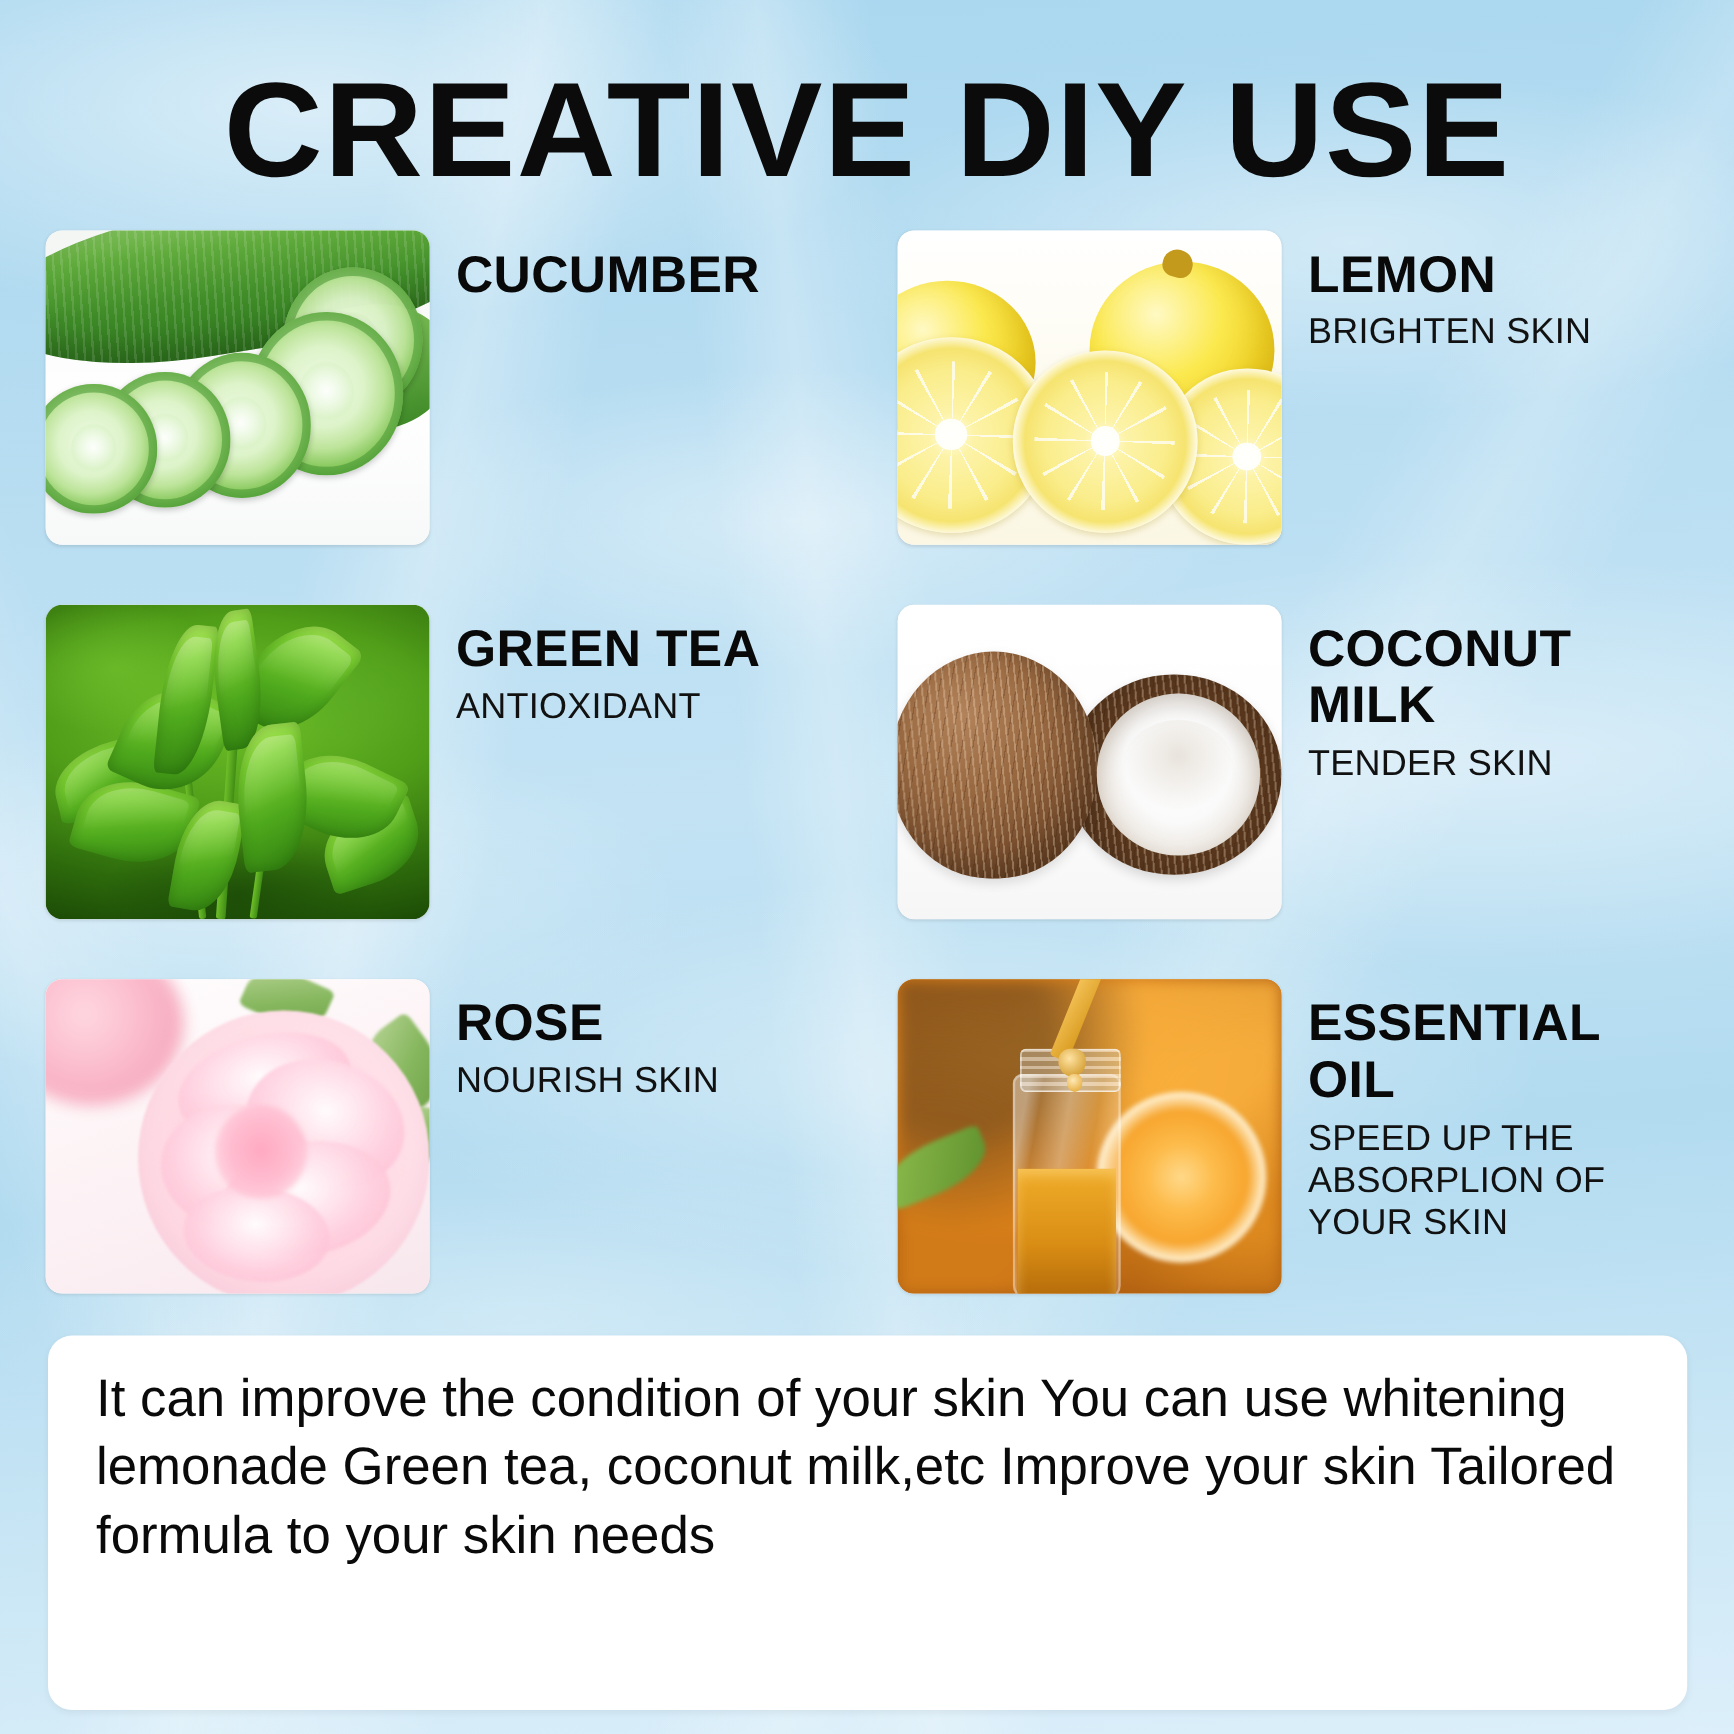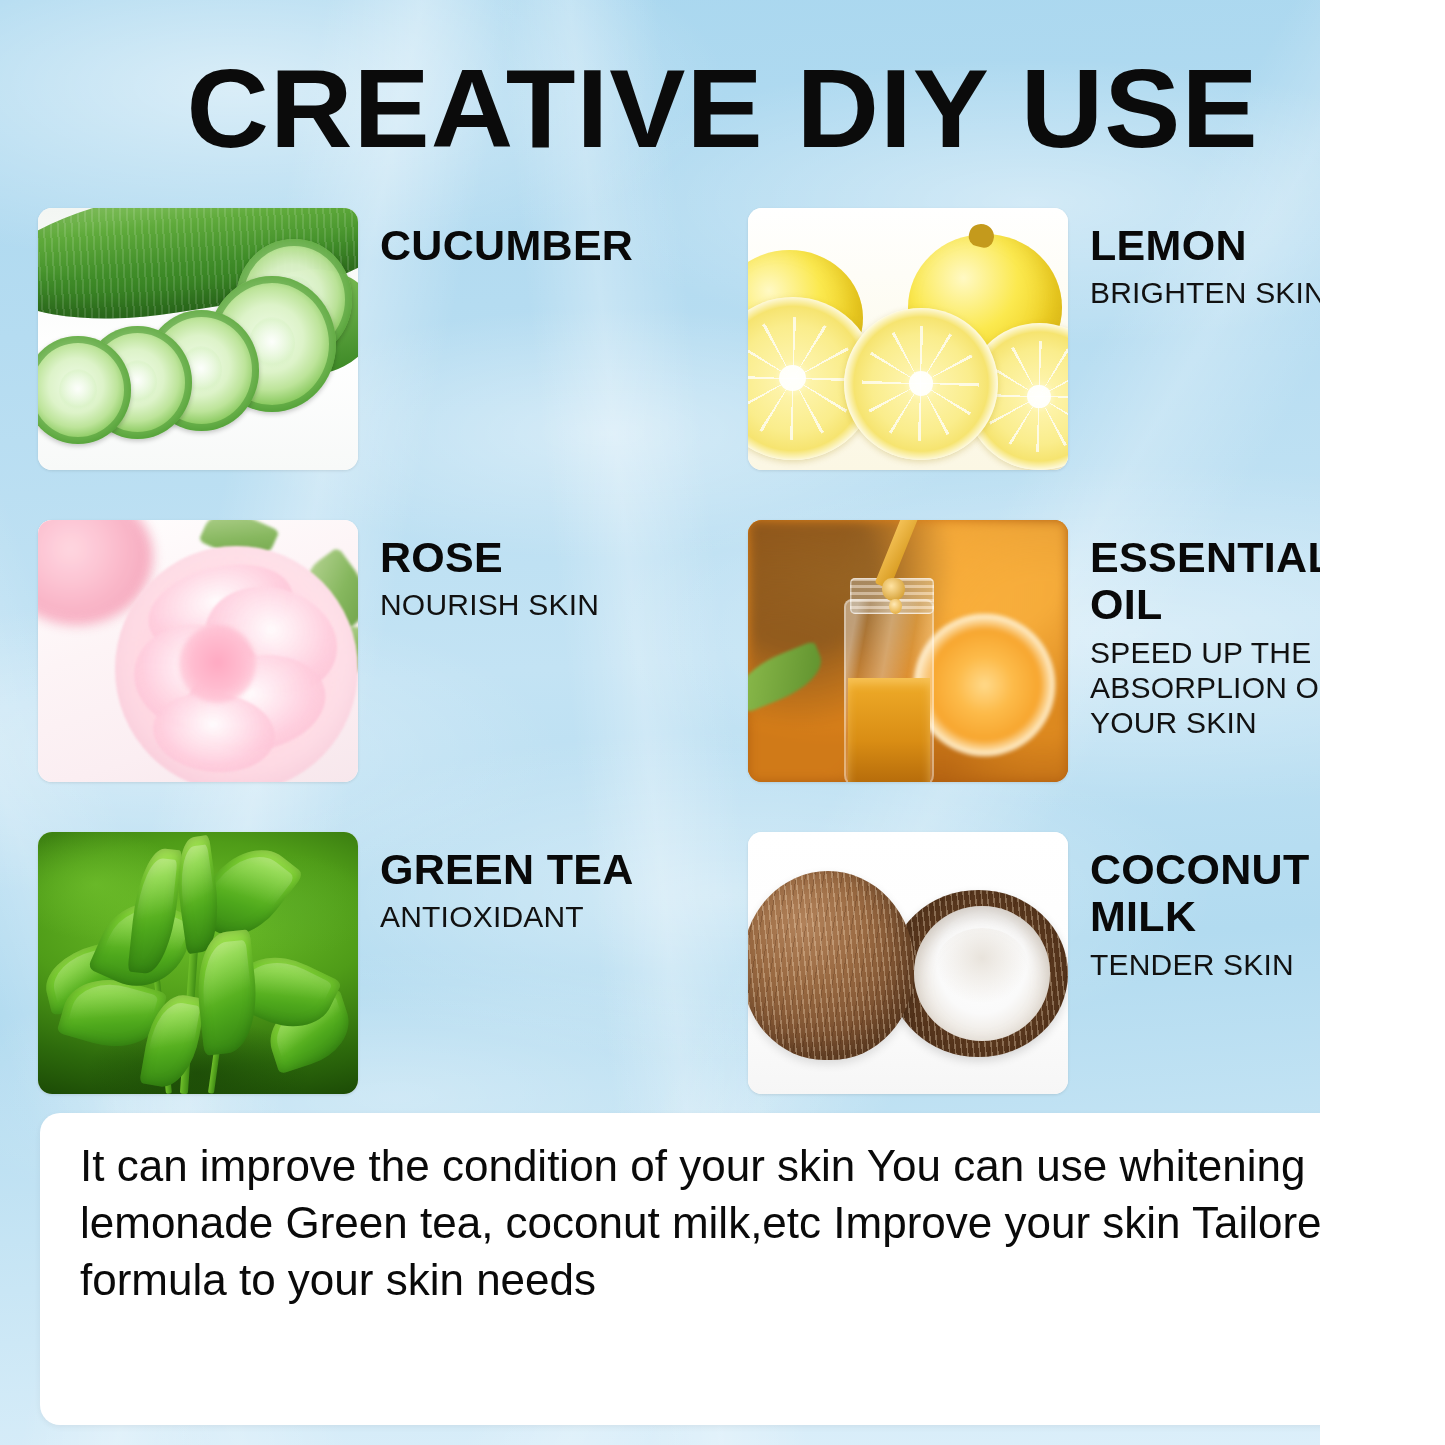--- a/index.html
+++ b/index.html
@@ -6,21 +6,21 @@
 
   html, body {
     width:1445px; height:1445px;
     overflow:hidden;
     font-family:"Liberation Sans", sans-serif;
   }
 
   
   #poster {
     position:relative;
-    width:1320px; height:1445px;
+    width:1445px; height:1445px;
     background:
       radial-gradient(ellipse 700px 260px at 18% 6%,  rgba(255,255,255,.55), rgba(255,255,255,0) 70%),
       radial-gradient(ellipse 620px 200px at 78% 14%, rgba(255,255,255,.42), rgba(255,255,255,0) 72%),
       radial-gradient(ellipse 520px 180px at 46% 30%, rgba(255,255,255,.40), rgba(255,255,255,0) 70%),
       radial-gradient(ellipse 760px 240px at 86% 44%, rgba(255,255,255,.38), rgba(255,255,255,0) 72%),
       radial-gradient(ellipse 560px 210px at 12% 52%, rgba(255,255,255,.34), rgba(255,255,255,0) 72%),
       radial-gradient(ellipse 680px 230px at 55% 62%, rgba(255,255,255,.40), rgba(255,255,255,0) 72%),
       radial-gradient(ellipse 620px 200px at 30% 76%, rgba(255,255,255,.30), rgba(255,255,255,0) 74%),
       linear-gradient(176deg, #a9d7ef 0%, #b5dcf1 22%, #c3e3f4 46%, #b2dbf0 66%, #c9e6f5 84%, #dceffa 100%);
     overflow:hidden;
@@ -45,21 +45,21 @@
     font-weight:bold;
     font-size:112px;
     line-height:1.02;
     letter-spacing:1px;
     color:#0b0b0b;
     transform:scaleX(1.02);
     z-index:4;
   }
 
   
-  .grid { position:absolute; top:208px; left:0; width:1445px; z-index:3;text-decoration:underline; }
+  .grid { position:absolute; top:192px; left:0; width:1445px; z-index:3;text-decoration:underline; }
   .row  { position:relative; height:312px; }
 
   .cell { position:absolute; top:0; height:262px; }
   .cell.left  { left:38px;  width:672px; }
   .cell.right { left:748px; width:660px; }
 
   .thumb {
     position:absolute; top:0; left:0;
     width:320px; height:262px;
     border-radius:14px;
@@ -408,65 +408,20 @@
             <div class="lem-whole lw1"></div>
             <div class="lem-whole lw2"></div>
             <div class="lem-slice ls1"></div>
             <div class="lem-slice ls3"></div>
             <div class="lem-slice ls2"></div>
           </div>
         </div>
         <div class="copy">
           <div class="ing-name">LEMON</div>
           <div class="ing-desc">BRIGHTEN SKIN</div>
-        </div>
-      </div>
-    </div>
-
-    <div class="row">
-
-      <div class="cell left">
-        <div class="thumb">
-          <div class="scene sc-rose">
-            <div class="rose-bg"></div>
-            <div class="rleaf rl1"></div>
-            <div class="rleaf rl2"></div>
-            <div class="rleaf rl3"></div>
-            <div class="rose-main"></div>
-            <div class="petal p1"></div>
-            <div class="petal p2"></div>
-            <div class="petal p3"></div>
-            <div class="petal p4"></div>
-            <div class="petal p5"></div>
-            <div class="rose-core"></div>
-          </div>
-        </div>
-        <div class="copy">
-          <div class="ing-name">ROSE</div>
-          <div class="ing-desc">NOURISH SKIN</div>
-        </div>
-      </div>
-
-      <div class="cell right">
-        <div class="thumb">
-          <div class="scene sc-oil">
-            <div class="orange-slice"></div>
-            <div class="oil-leaf"></div>
-            <div class="bottle">
-              <div class="bottle-oil"></div>
-            </div>
-            <div class="bottle-neck"></div>
-            <div class="dropper"></div>
-            <div class="dropper-tip"></div>
-            <div class="drop"></div>
-          </div>
-        </div>
-        <div class="copy">
-          <div class="ing-name">ESSENTIAL OIL</div>
-          <div class="ing-desc">SPEED UP THE ABSORPLION OF YOUR SKIN</div>
         </div>
       </div>
     </div>
 
     <div class="row">
 
       <div class="cell left">
         <div class="thumb">
           <div class="scene sc-tea">
             <div class="stem st1"></div>
@@ -499,19 +454,64 @@
             <div class="co-whole"></div>
           </div>
         </div>
         <div class="copy">
           <div class="ing-name">COCONUT MILK</div>
           <div class="ing-desc">TENDER SKIN</div>
         </div>
       </div>
     </div>
 
+    <div class="row">
+
+      <div class="cell left">
+        <div class="thumb">
+          <div class="scene sc-rose">
+            <div class="rose-bg"></div>
+            <div class="rleaf rl1"></div>
+            <div class="rleaf rl2"></div>
+            <div class="rleaf rl3"></div>
+            <div class="rose-main"></div>
+            <div class="petal p1"></div>
+            <div class="petal p2"></div>
+            <div class="petal p3"></div>
+            <div class="petal p4"></div>
+            <div class="petal p5"></div>
+            <div class="rose-core"></div>
+          </div>
+        </div>
+        <div class="copy">
+          <div class="ing-name">ROSE</div>
+          <div class="ing-desc">NOURISH SKIN</div>
+        </div>
+      </div>
+
+      <div class="cell right">
+        <div class="thumb">
+          <div class="scene sc-oil">
+            <div class="orange-slice"></div>
+            <div class="oil-leaf"></div>
+            <div class="bottle">
+              <div class="bottle-oil"></div>
+            </div>
+            <div class="bottle-neck"></div>
+            <div class="dropper"></div>
+            <div class="dropper-tip"></div>
+            <div class="drop"></div>
+          </div>
+        </div>
+        <div class="copy">
+          <div class="ing-name">ESSENTIAL OIL</div>
+          <div class="ing-desc">SPEED UP THE ABSORPLION OF YOUR SKIN</div>
+        </div>
+      </div>
+    </div>
+
   </div>
 
   <div class="panel">
     <p>It can improve the condition of your skin You can use whitening lemonade Green tea, coconut milk,etc Improve your skin Tailored formula to your skin needs</p>
   </div>
 
 </div>
 
 </body></html>

